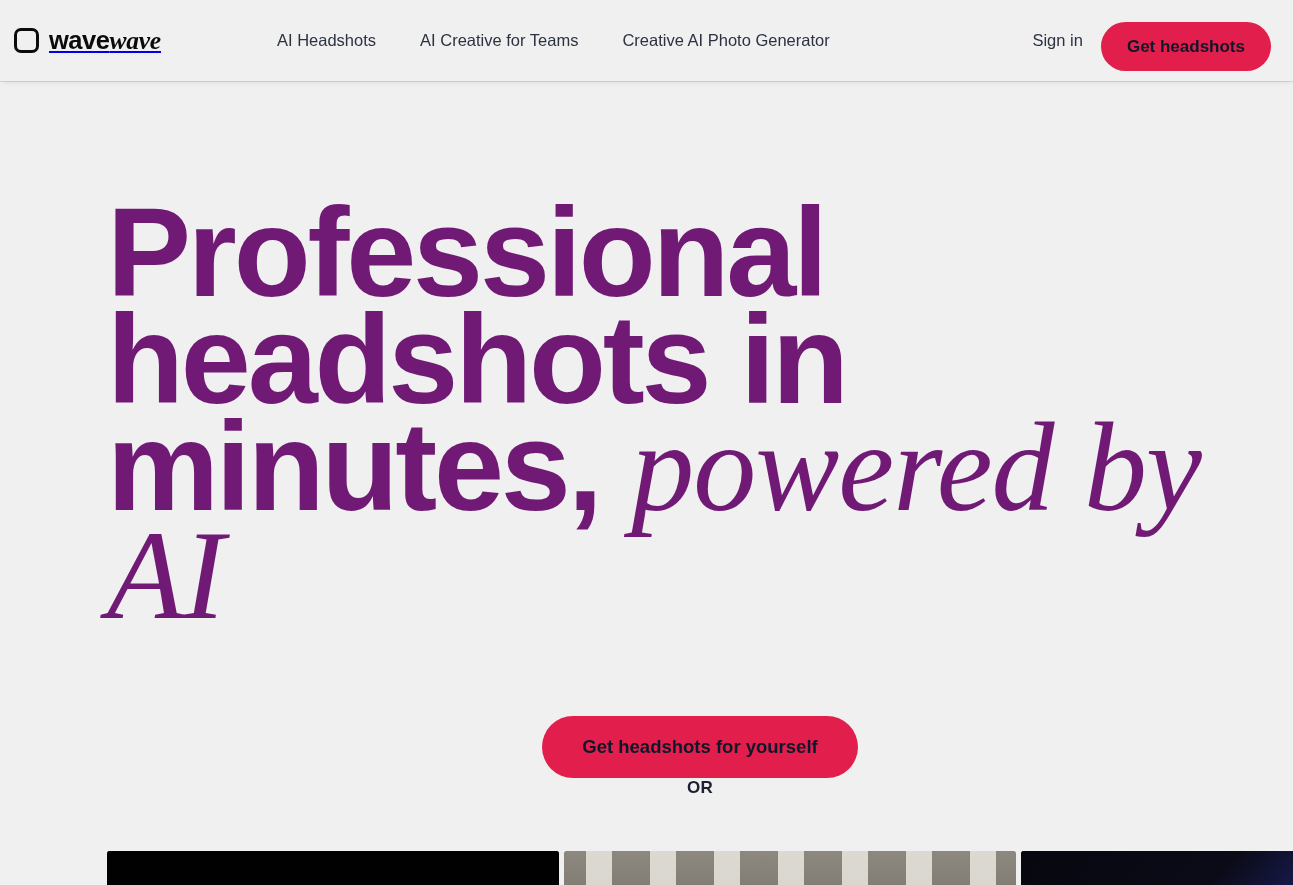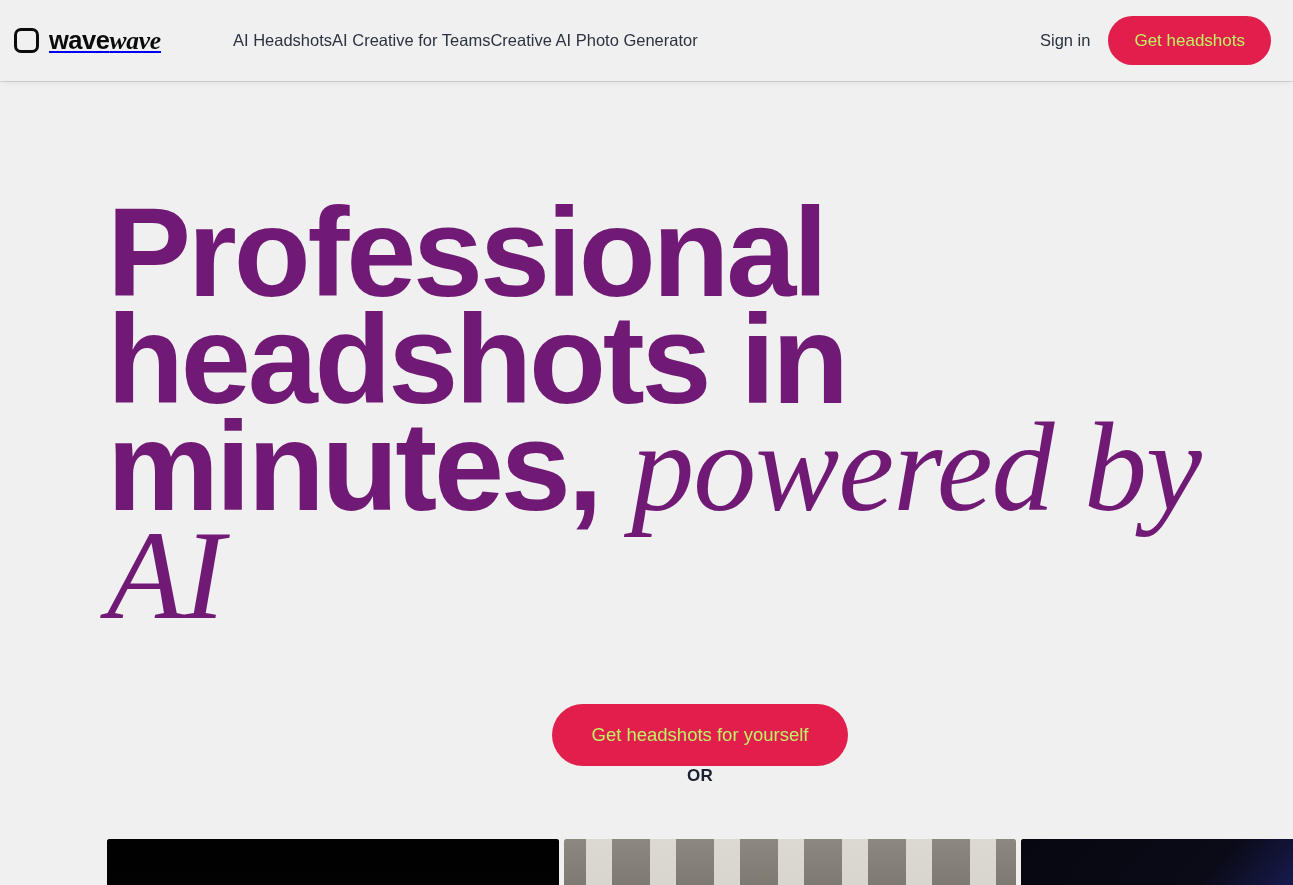--- a/index.html
+++ b/index.html
@@ -54,21 +54,22 @@
   .logo-word .italic {
     font-family:"Liberation Serif", serif;
     font-style:italic;
     font-weight:700;
     letter-spacing:-0.2px;
   }
 
   .nav {
     display:flex;
     align-items:center;
-    margin-left:72px;
+    gap:44px;
+    margin-left:116px;
   }
   .nav-link {
     font-size:16.5px;
     font-weight:500;
     color:#2B3240;
     text-decoration:none;
     white-space:nowrap;
     cursor:pointer;
   }
 
@@ -87,23 +88,24 @@
     cursor:pointer;
   }
   .btn {
     border:none;
     cursor:pointer;
     font-family:inherit;
     white-space:nowrap;
   }
   .btn-primary {
     background:#E11E4C;
-    color:#bef264;
+    color:#0f172a;
     border-radius:999px;
-    font-weight:400;
+    font-weight:700;
+    margin-top:12px;
   }
   .btn-header {
     height:49px;
     padding:0 26px;
     font-size:17px;
   }
 
   
   .hero {
     padding:0 0 0 107px;

